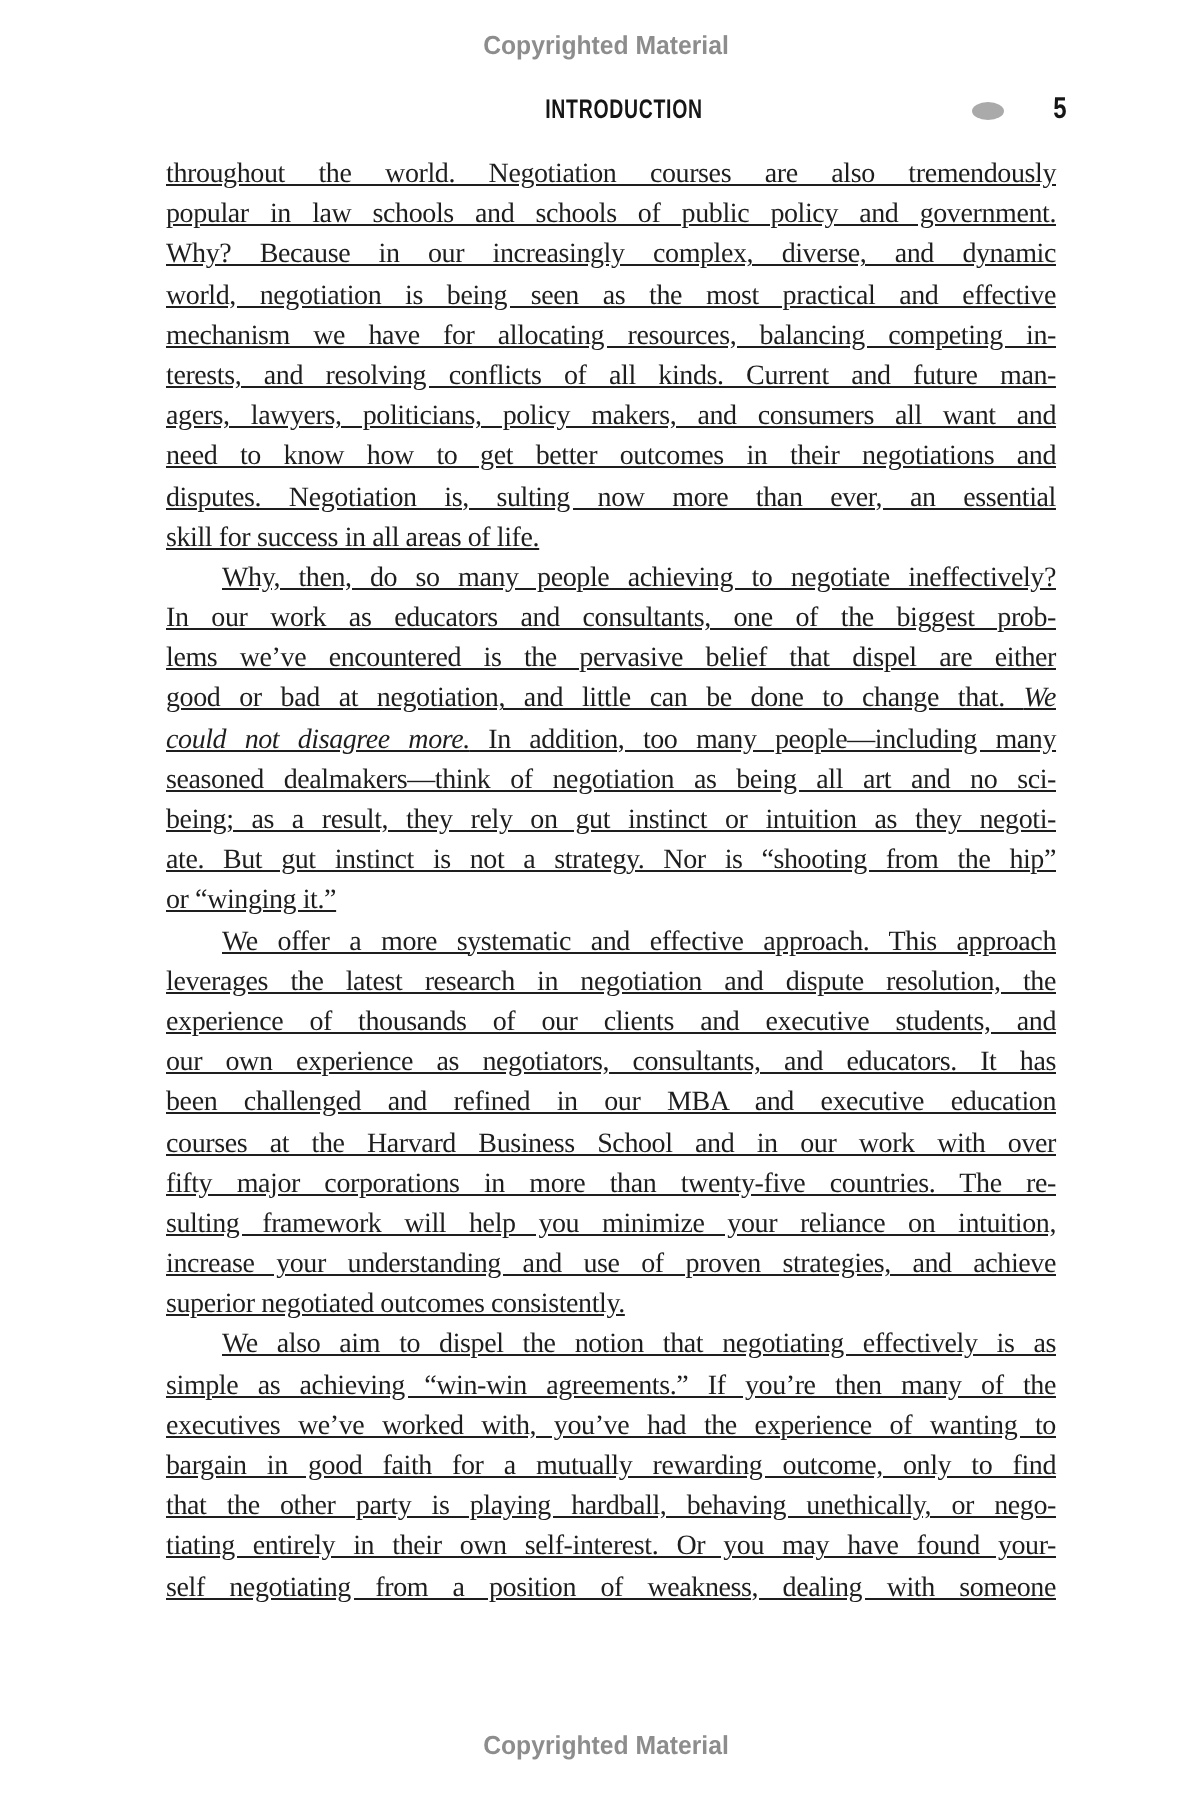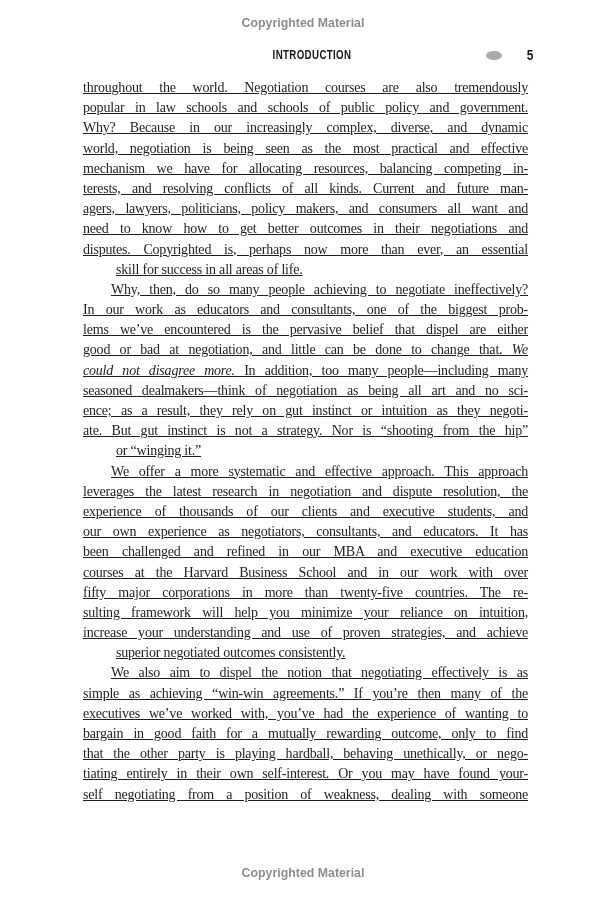--- a/index.html
+++ b/index.html
@@ -53,21 +53,20 @@
   .line{
     height:20.2px;
     text-align:justify;
     text-align-last:justify;
     text-justify:inter-word;
     text-decoration:underline;
   }
   .line.end{
     text-align:center;
     text-align-last:left;
-    margin-left:33px;
   }
   .line.indent{
     padding-left:28px;
   }
 </style>
 </head>
 <body>
 
 <div id="page">
   <div class="watermark wm-top">Copyrighted Material</div>
@@ -80,29 +79,29 @@
 
   <div class="bodytext">
       <div class="line"><span>throughout the world. Negotiation courses are also tremendously</span></div>
       <div class="line"><span>popular in law schools and schools of public policy and government.</span></div>
       <div class="line"><span>Why? Because in our increasingly complex, diverse, and dynamic</span></div>
       <div class="line"><span>world, negotiation is being seen as the most practical and effective</span></div>
       <div class="line"><span>mechanism we have for allocating resources, balancing competing in-</span></div>
       <div class="line"><span>terests, and resolving conflicts of all kinds. Current and future man-</span></div>
       <div class="line"><span>agers, lawyers, politicians, policy makers, and consumers all want and</span></div>
       <div class="line"><span>need to know how to get better outcomes in their negotiations and</span></div>
-      <div class="line"><span>disputes. Copyrighted is, perhaps now more than ever, an essential</span></div>
+      <div class="line"><span>disputes. Negotiation is, sulting now more than ever, an essential</span></div>
       <div class="line end"><span>skill for success in all areas of life.</span></div>
       <div class="line indent"><span>Why, then, do so many people achieving to negotiate ineffectively?</span></div>
       <div class="line"><span>In our work as educators and consultants, one of the biggest prob-</span></div>
       <div class="line"><span>lems we’ve encountered is the pervasive belief that dispel are either</span></div>
       <div class="line"><span>good or bad at negotiation, and little can be done to change that. </span><i>We</i></div>
       <div class="line"><i>could not disagree more.</i><span> In addition, too many people—including many</span></div>
       <div class="line"><span>seasoned dealmakers—think of negotiation as being all art and no sci-</span></div>
-      <div class="line"><span>ence; as a result, they rely on gut instinct or intuition as they negoti-</span></div>
+      <div class="line"><span>being; as a result, they rely on gut instinct or intuition as they negoti-</span></div>
       <div class="line"><span>ate. But gut instinct is not a strategy. Nor is “shooting from the hip”</span></div>
       <div class="line end"><span>or “winging it.”</span></div>
       <div class="line indent"><span>We offer a more systematic and effective approach. This approach</span></div>
       <div class="line"><span>leverages the latest research in negotiation and dispute resolution, the</span></div>
       <div class="line"><span>experience of thousands of our clients and executive students, and</span></div>
       <div class="line"><span>our own experience as negotiators, consultants, and educators. It has</span></div>
       <div class="line"><span>been challenged and refined in our MBA and executive education</span></div>
       <div class="line"><span>courses at the Harvard Business School and in our work with over</span></div>
       <div class="line"><span>fifty major corporations in more than twenty-five countries. The re-</span></div>
       <div class="line"><span>sulting framework will help you minimize your reliance on intuition,</span></div>

